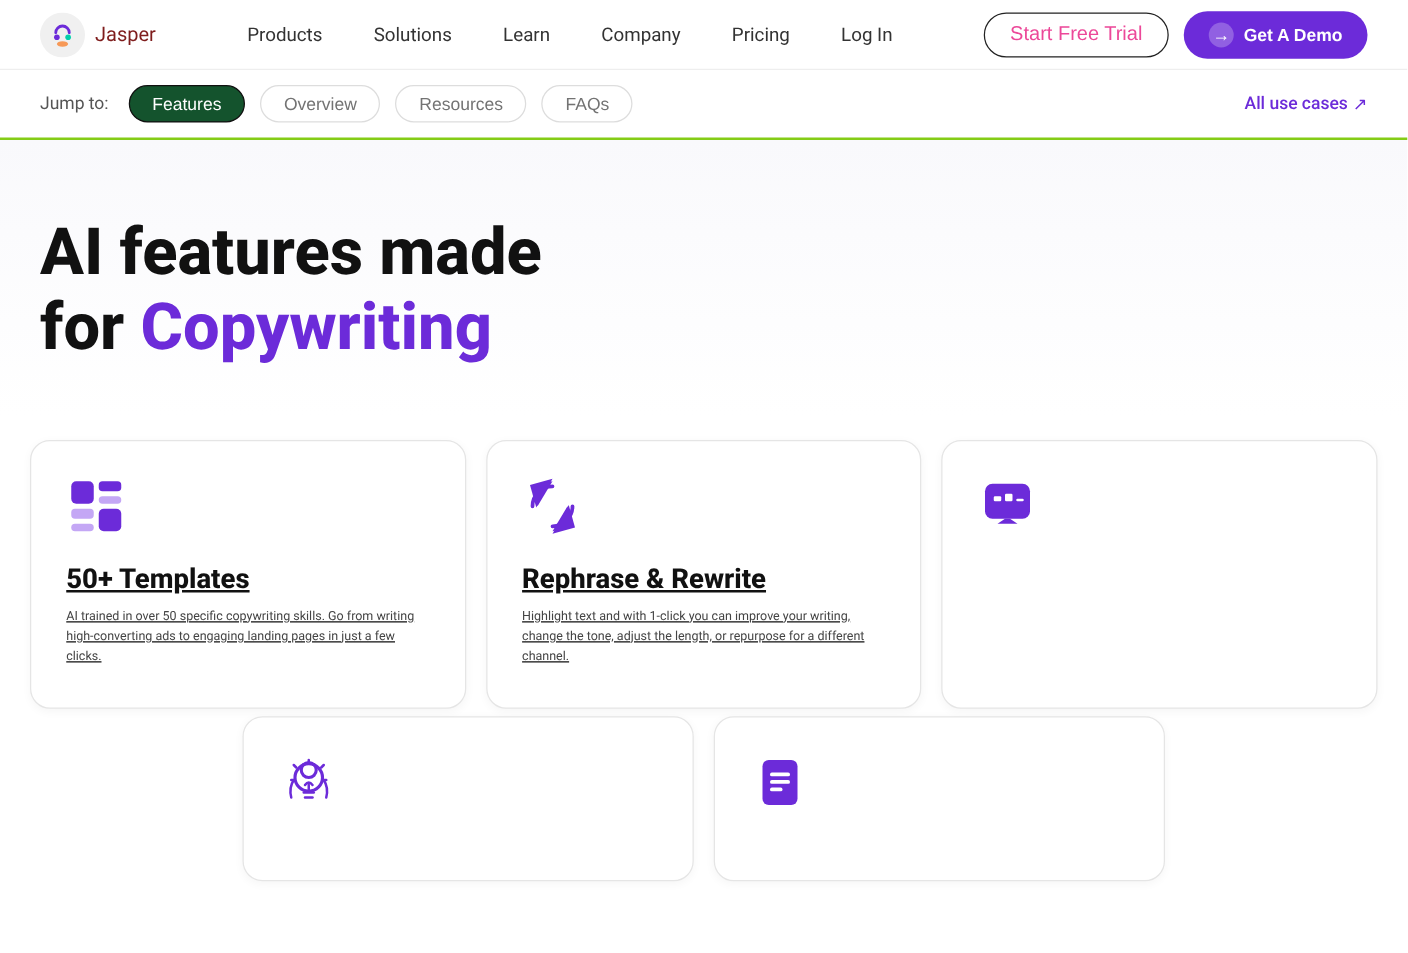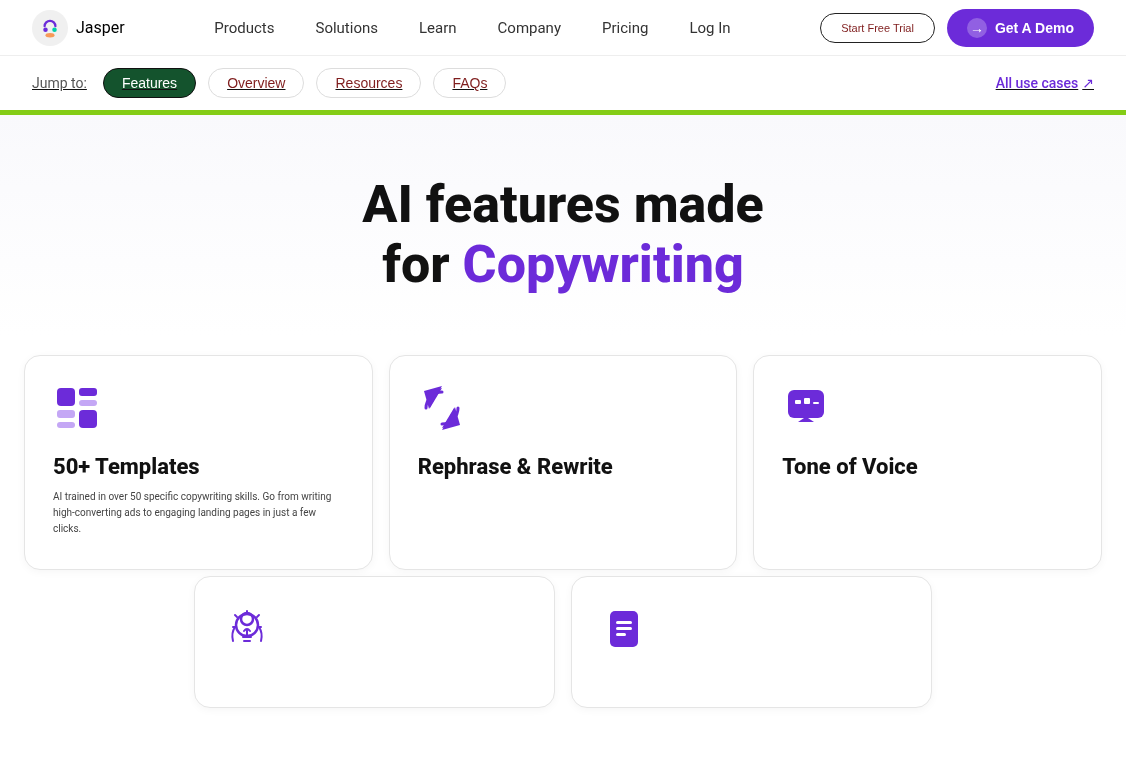--- a/index.html
+++ b/index.html
@@ -4,62 +4,62 @@
   <style>
     * { margin: 0; padding: 0; box-sizing: border-box; }
     body { font-family: -apple-system, BlinkMacSystemFont, 'Segoe UI', Roboto, sans-serif; background: #fff; color: #111; width: 1126px; }
 
     
     nav {
       display: flex; align-items: center; justify-content: space-between;
       padding: 0 32px; height: 56px; border-bottom: 1px solid #eee;
       background: #fff; position: sticky; top: 0; z-index: 100;
     }
-    .nav-logo { display: flex; align-items: center; gap: 8px; text-decoration: none; color: #000000; }
+    .nav-logo { display: flex; align-items: center; gap: 8px; text-decoration: none; color: #7f1d1d; }
     .nav-logo-icon { width: 36px; height: 36px; }
     .nav-links { display: flex; gap: 41px; list-style: none; }
     .nav-links a { text-decoration: none; color: #333; font-size: 15px; }
     .nav-actions { display: flex; align-items: center; gap: 12px; }
     .btn-trial {
-      border: 1.5px solid #222; background: #fff; color: #7f1d1d;
-      padding: 8px 20px; border-radius: 24px; font-size: 11px; font-weight: 500; cursor: pointer;
+      border: 1.5px solid #222; background: #fff; color: #ec4899;
+      padding: 8px 20px; border-radius: 24px; font-size: 16px; font-weight: 500; cursor: pointer;
     }
     .btn-demo {
       background: #6c2bd9; color: #fff;
       padding: 9px 20px; border-radius: 24px; font-size: 14px; font-weight: 600; cursor: pointer;
       border: none; display: flex; align-items: center; gap: 8px;
     }
 
     
     .jump-bar {
       display: flex; align-items: center; gap: 12px;
-      padding: 12px 32px; border-bottom: 5px solid #84cc16; background: #fff; text-decoration: underline;
+      padding: 12px 32px; border-bottom: 2px solid #84cc16; background: #fff;
     }
     .jump-label { font-size: 14px; color: #555; margin-right: 4px; }
     .jump-pill {
       padding: 6px 18px; border-radius: 20px; font-size: 14px; cursor: pointer;
-      border: 1.5px solid #ddd; background: #fff; color: #7f1d1d;
+      border: 1.5px solid #ddd; background: #fff; color: #737373;
     }
     .jump-pill.active { background: #14532d; color: #fff; border-color: #111; }
     .all-use-cases {
       margin-left: auto; color: #6c2bd9; font-size: 14px; font-weight: 500;
       text-decoration: none; display: flex; align-items: center; gap: 4px;
     }
 
     
     .hero {
-      text-align: center; padding: 60px 32px 40px;
+      text-align: left; padding: 60px 32px 40px;
       background: linear-gradient(to bottom, #f9f9fc, #fff);
     }
     .hero h1 { font-size: 52px; font-weight: 800; line-height: 1.15; color: #111; }
     .hero h1 .highlight { color: #6c2bd9; }
 
     
     .cards-section { padding: 20px 24px 40px; }
-    .cards-row { display: flex; gap: 16px; margin-bottom: 6px; }
+    .cards-row { display: flex; gap: 16px; margin-bottom: 6px; text-decoration: underline; }
     .card {
       background: #fff; border: 1px solid #e5e5e5; border-radius: 16px;
       padding: 28px 28px 32px; flex: 1;
       box-shadow: 0 2px 8px rgba(0,0,0,0.04);
     }
     .card-icon { margin-bottom: 18px; }
     .card h2 { font-size: 22px; font-weight: 800; color: #111; margin-bottom: 10px; }
     .card p { font-size: 10px; color: #444; line-height: 1.6; }
 
     
@@ -142,33 +142,33 @@
         <svg width="48" height="48" viewBox="0 0 48 48" fill="none">
           <path d="M8 24C8 15.2 15.2 8 24 8" stroke="#6c2bd9" stroke-width="3" stroke-linecap="round"></path>
           <path d="M40 24C40 32.8 32.8 40 24 40" stroke="#6c2bd9" stroke-width="3" stroke-linecap="round"></path>
           <polyline points="24,4 8,8 12,24" fill="#6c2bd9"></polyline>
           <polyline points="24,44 40,40 36,24" fill="#6c2bd9"></polyline>
           <polygon points="24,2 6,7 11,25" fill="#6c2bd9"></polygon>
           <polygon points="24,46 42,41 37,23" fill="#6c2bd9"></polygon>
         </svg>
       </div>
       <h2>Rephrase &amp; Rewrite</h2>
+      <p>Highlight text and with 1-click you can improve your writing, change the tone, adjust the length, or repurpose for a different channel.</p>
     </div>
 
     <div class="card">
       <div class="card-icon">
         <svg width="48" height="48" viewBox="0 0 48 48" fill="none">
           <rect x="6" y="6" width="36" height="28" rx="6" fill="#6c2bd9"></rect>
           <rect x="13" y="16" width="6" height="4" rx="1" fill="white"></rect>
           <rect x="22" y="14" width="6" height="6" rx="1" fill="white"></rect>
           <rect x="31" y="18" width="6" height="2" rx="1" fill="white"></rect>
           <path d="M16 38 L22 34 L26 34 L32 38" fill="#6c2bd9"></path>
         </svg>
       </div>
-      <h2>Tone of Voice</h2>
     </div>
 
   </div>
 
   <div class="cards-row cards-row-2">
 
     <div class="card">
       <div class="card-icon">
         <svg width="48" height="48" viewBox="0 0 48 48" fill="none">
           <circle cx="24" cy="14" r="6" fill="none" stroke="#6c2bd9" stroke-width="2.5"></circle>

